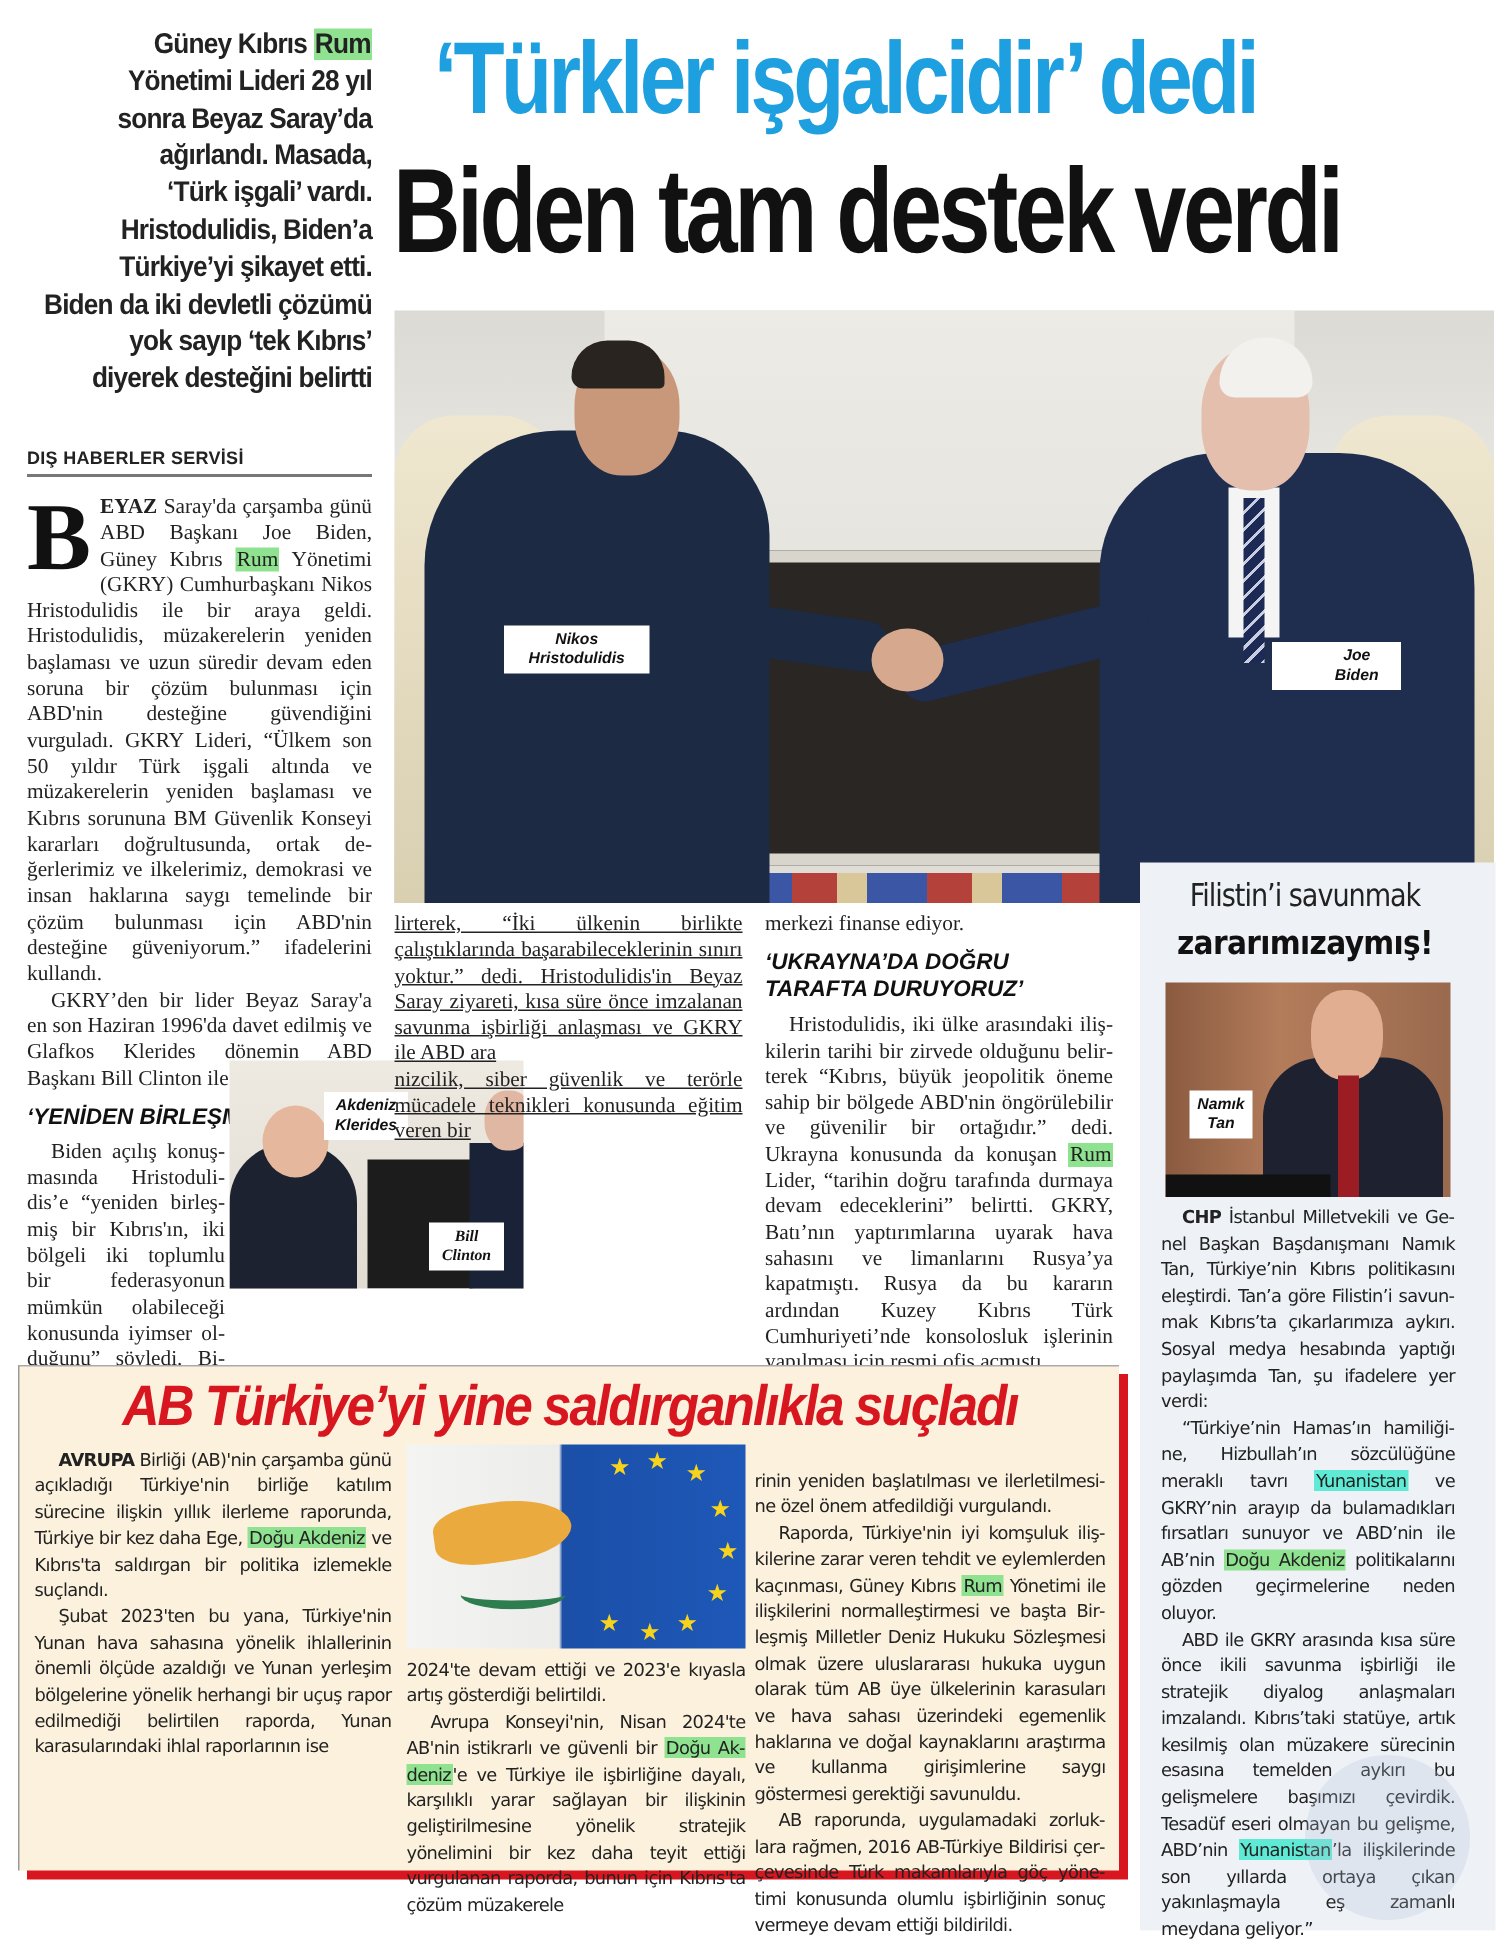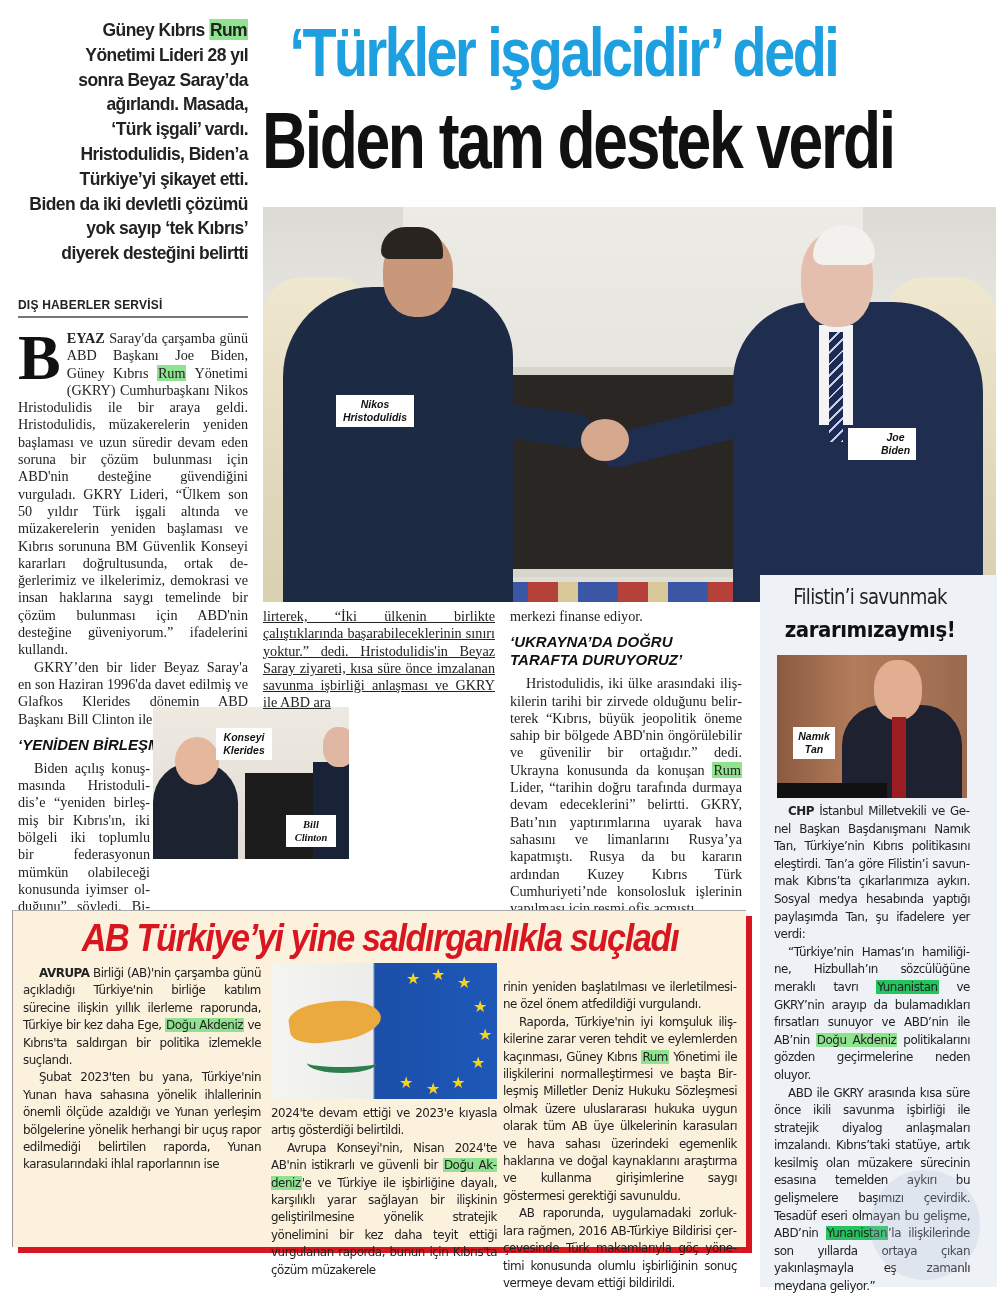--- a/index.html
+++ b/index.html
@@ -1,20 +1,20 @@
 <!DOCTYPE html>
 <html><head>
 <meta charset="utf-8">
 <style>
   * { box-sizing: border-box; margin: 0; padding: 0; }
   html, body { width: 999px; height: 1297px; background: #ffffff; overflow: hidden; }
   body { position: relative; font-family: "Liberation Serif", serif; color: #1a1a1a; }
 
   .hl-green { background: #8fe28f; padding: 0 1px; }
-  .hl-red { background: #22c55e; padding: 0 1px; }
+  .hl-red { background: #5eead4; padding: 0 1px; }
 
   
   .deck { position: absolute; left: 10px; top: 18px; width: 238px; text-align: right;
     font-family: "Liberation Sans", sans-serif; font-weight: bold; font-size: 19px;
     line-height: 24.8px; color: #222; letter-spacing: -0.6px; transform: scaleX(0.92); transform-origin: right top; }
 
   .byline { position: absolute; left: 18px; top: 298px; width: 230px; font-family: "Liberation Sans", sans-serif;
     font-weight: bold; font-size: 12px; color: #222; letter-spacing: 0.2px; border-bottom: 2px solid #777; padding-bottom: 4px; }
 
   
@@ -133,52 +133,53 @@
   <div class="hair-l"></div>
   <div class="man-r"></div>
   <div class="shirt-r"></div>
   <div class="tie-r"></div>
   <div class="head-r"></div>
   <div class="hair-r"></div>
   <div class="arm-l"></div>
   <div class="arm-r"></div>
   <div class="hands"></div>
 </div>
-<div class="caption-label" style="left:336px; top:395px; width:78px;">
+<div class="caption-label" style="left:336px; top:417px; width:97px;">
   <div>Nikos</div>
   <div>Hristodulidis</div>
 </div>
-<div class="caption-label" style="left:848px; top:428px; width:68px;padding-left:32px;">Joe Biden</div>
+<div class="caption-label" style="left:848px; top:428px; width:86px;padding-left:32px;">Joe Biden</div>
 
 <div class="col" style="left:18px; top:330px; width:230px;">
   <p class="noindent"><span class="dropcap">B</span><span class="lead-bold">EYAZ</span><span> Saray'da çarşamba günü ABD Başkanı Joe Biden, Güney Kıbrıs </span><span class="hl-green">Rum</span><span> Yönetimi (GKRY) Cumhurbaşkanı Nikos Hristodulidis ile bir araya geldi. Hristodulidis, müzakerelerin yeniden başlaması ve uzun süredir devam eden soruna bir çözüm bulunması için ABD'nin desteğine güvendiğini vurguladı. GKRY Lideri, “Ülkem son 50 yıldır Türk işgali altında ve müzakerelerin yeniden baş­laması ve Kıbrıs sorununa BM Güvenlik Konseyi kararları doğrultusunda, ortak de­ğerlerimiz ve ilkelerimiz, demokrasi ve in­san haklarına saygı temelinde bir çözüm bulunması için ABD'nin desteğine güve­niyorum.” ifadelerini kullandı.</span></p>
   <p>GKRY’den bir lider Beyaz Saray'a en son Haziran 1996'da davet edilmiş ve Glafkos Klerides dönemin ABD Başkanı Bill Clinton ile görüşmüştü.</p>
   <div class="subhead">‘YENİDEN BİRLEŞMİŞ KIBRIS’</div>
   <p style="width:132px;">Biden açılış konuş­masında Hristoduli­dis’e “yeniden birleş­miş bir Kıbrıs'ın, iki bölgeli iki toplumlu bir federasyonun mümkün olabileceği konusunda iyimser ol­duğunu” söyledi. Bi­den, ABD’nin bu he­</p>
   <p class="noindent">def doğrultusunda elinden gelen her tür­lü desteği vermeye hazır olduğunu da be­</p>
 </div>
 
 <div class="inset-photo">
   <div class="p1"></div>
   <div class="h1"></div>
   <div class="chair"></div>
   <div class="p2"></div>
   <div class="h2"></div>
 </div>
 <div class="caption-label" style="left:216px; top:728px; width:56px;">
-  <div>Konseyi</div>
+  <div>Akdeniz</div>
   <div>Klerides</div>
 </div>
 <div class="caption-label" style="left:286px; top:815px; width:50px;font-family:Liberation Serif, serif;">
   <div>Bill</div>
   <div>Clinton</div>
 </div>
 
 <div class="col" style="left:263px; top:608px; width:232px;text-decoration:underline;">
   <p class="noindent">lirterek, “İki ülkenin birlikte çalıştıkların­da başarabileceklerinin sınırı yoktur.” dedi. Hristodulidis'in Beyaz Saray ziyare­ti, kısa süre önce imzalanan savunma iş­birliği anlaşması ve GKRY ile ABD ara­</p>
+  <p class="noindent">nizcilik, siber güvenlik ve terörle mücadele teknikleri konusunda eğitim veren bir</p>
 </div>
 
 <div class="col" style="left:510px; top:608px; width:232px;">
   <p class="noindent">merkezi finanse ediyor.</p>
   <div class="subhead">‘UKRAYNA’DA DOĞRU TARAFTA DURUYORUZ’</div>
   <p><span>Hristodulidis, iki ülke arasındaki iliş­kilerin tarihi bir zirvede olduğunu belir­terek “Kıbrıs, büyük jeopolitik öneme sa­hip bir bölgede ABD'nin öngörülebilir ve güvenilir bir ortağıdır.” dedi. Ukrayna ko­nusunda da konuşan </span><span class="hl-green">Rum</span><span> Lider, “tarihin doğru tarafında durmaya devam ede­ceklerini” belirtti. GKRY, Batı’nın yap­tırımlarına uyarak hava sahasını ve li­manlarını Rusya’ya kapatmıştı. Rusya da bu kararın ardından Kuzey Kıbrıs Türk Cumhuriyeti’nde konsolosluk işle­rinin yapılması için resmi ofis açmıştı.</span></p>
 </div>
 
 <div class="sidebar">
   <div class="sidebar-title-1">Filistin’i savunmak</div>

